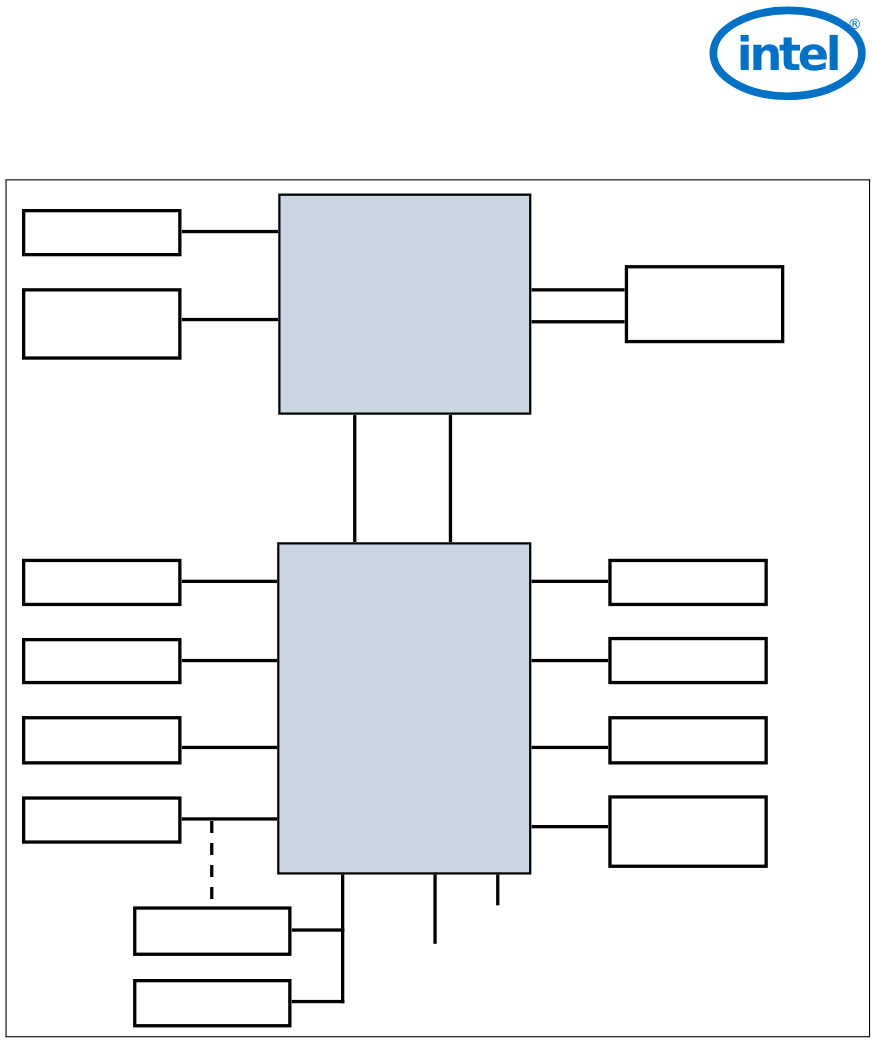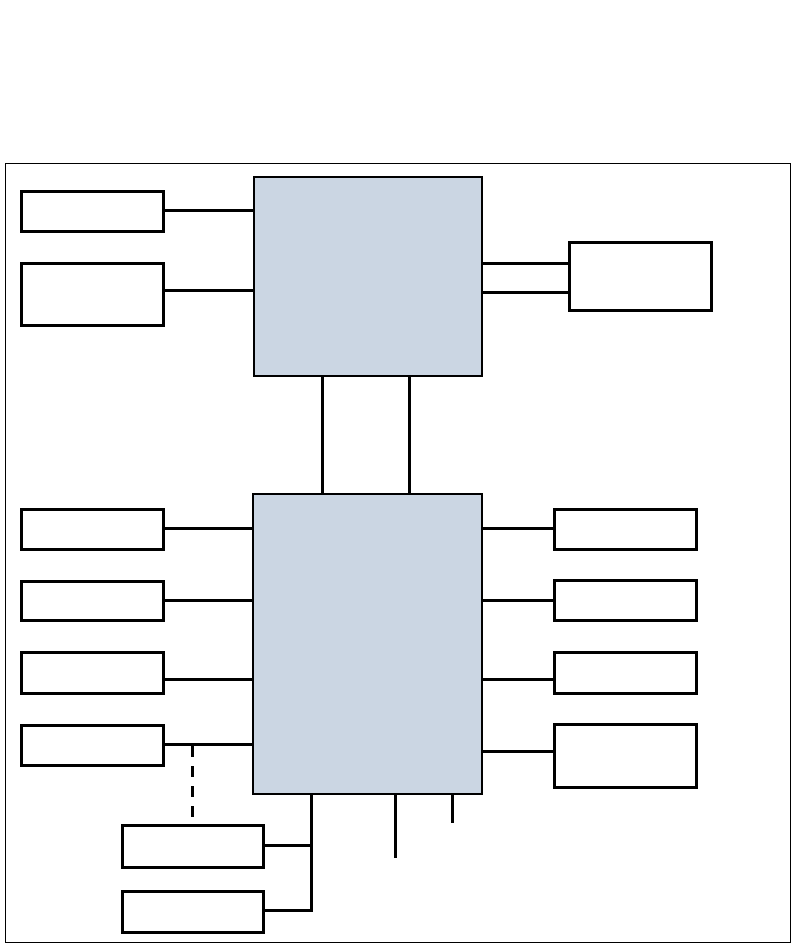--- a/index.html
+++ b/index.html
@@ -85,20 +85,27 @@
     font-family: "DejaVu Sans", "Liberation Sans", sans-serif;
     font-size: 13px;
     text-anchor: middle;
   }
 </style>
 </head>
 <body>
 
 <div class="page">
 
+  <div class="logo">
+    <svg width="146" height="94" viewBox="0 0 146 94">
+      <ellipse class="swoosh" cx="72" cy="45.5" rx="67.5" ry="39"></ellipse>
+      <text class="logo-word" x="72" y="61">intel</text>
+      <text class="logo-reg" x="133" y="23">®</text>
+    </svg>
+  </div>
 
   <div class="frame"></div>
 
   <div class="hline" style="left:165px;top:209px;width:88px;"></div>
   <div class="hline" style="left:165px;top:289px;width:88px;"></div>
 
   <div class="hline" style="left:483px;top:262px;width:85px;"></div>
   <div class="hline" style="left:483px;top:291px;width:85px;"></div>
 
   <div class="vline" style="left:321px;top:377px;height:116px;"></div>

